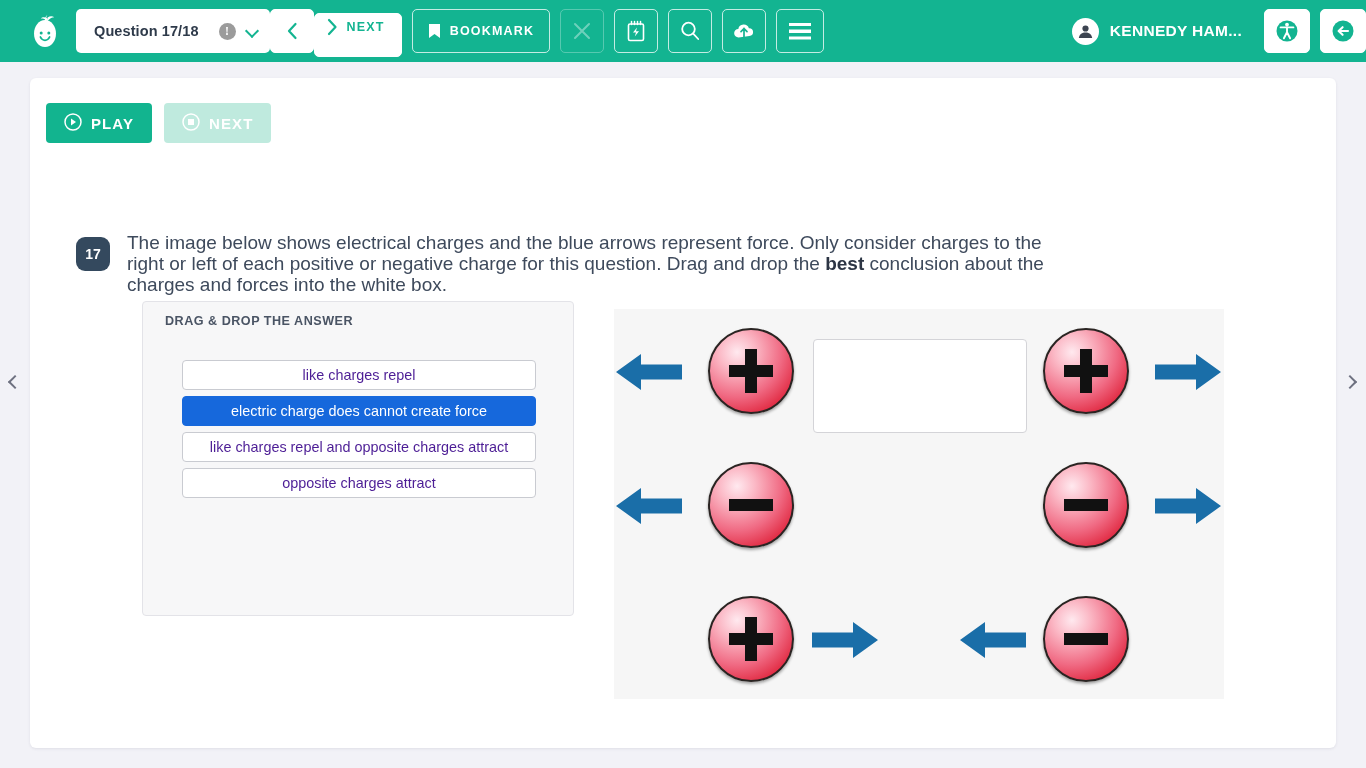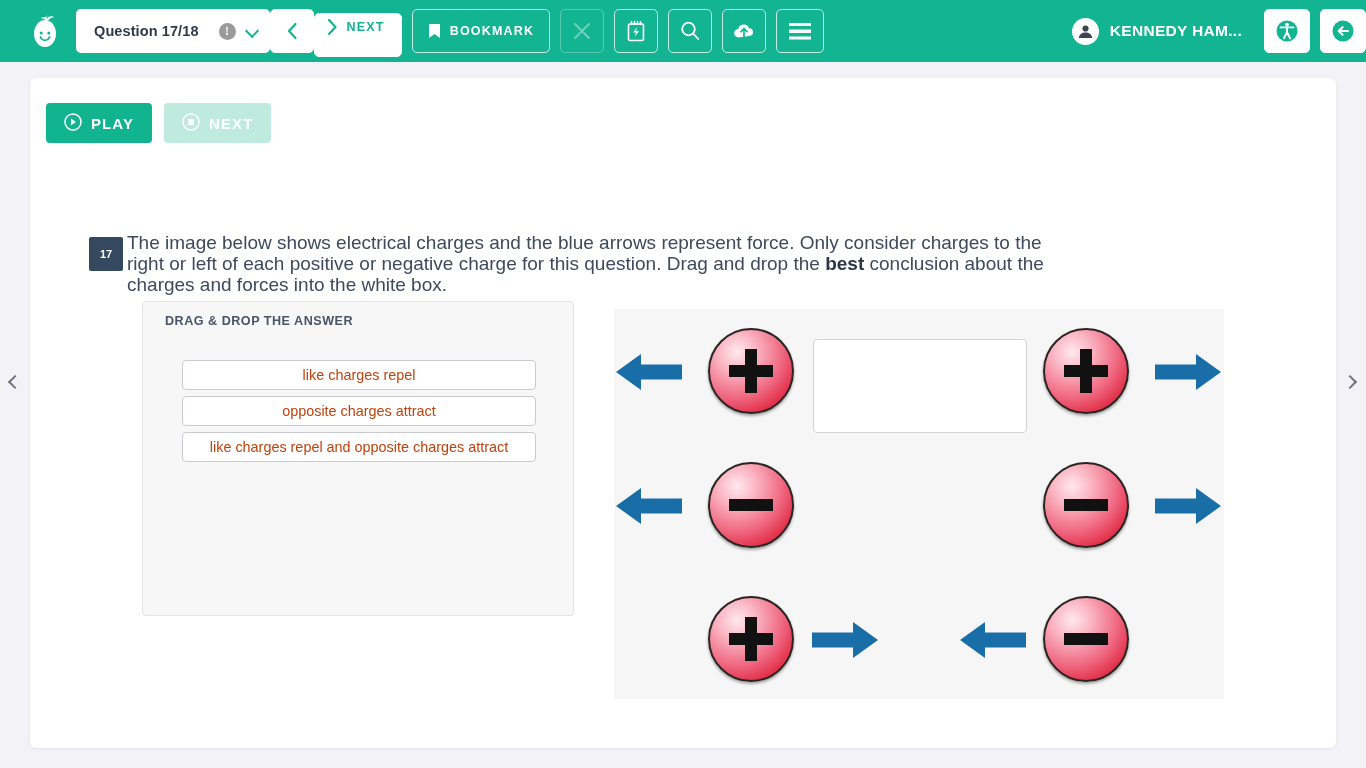--- a/index.html
+++ b/index.html
@@ -112,24 +112,24 @@
     height: 40px; border-radius: 4px;
     display: flex; align-items: center; gap: 9px;
     padding: 0 18px;
     font-size: 15px; font-weight: bold; letter-spacing: 1.1px;
   }
   .mbtn.play { background: #12b48f; color: #fff; }
   .mbtn.stop { background: #bfeade; color: #ffffff; }
 
   
   .qnum {
-    position: absolute; left: 59px; top: 159px;
-    width: 34px; height: 34px; border-radius: 2px;
+    position: absolute; left: 46px; top: 159px;
+    width: 34px; height: 34px; border-radius: 9px;
     background: #34495e; color: #fff;
-    font-size: 11px; font-weight: bold;
+    font-size: 14px; font-weight: bold;
     display: flex; align-items: center; justify-content: center;
   }
   .qtext {
     position: absolute; left: 97px; top: 154px; width: 930px;
     font-size: 19px; line-height: 21px; color: #3e4a5c;
   }
   .qtext b { font-weight: bold; color: #2c3544; }
 
   
   .dd-panel {
@@ -141,21 +141,21 @@
     position: absolute; left: 22px; top: 12px;
     font-size: 12.6px; font-weight: bold; letter-spacing: .5px;
     color: #4a5464;
   }
   .dd-options {
     position: absolute; left: 39px; top: 58px; width: 354px;
   }
   .dd-opt {
     height: 30px; margin-bottom: 6px;
     border: 1px solid #c9cbd1; border-radius: 4px;
-    background: #fff; color: #c2410c;
+    background: #fff; color: #4c1d95;
     font-size: 14.4px;
     display: flex; align-items: center; justify-content: center;
     white-space: nowrap;
   }
   .dd-opt.selected {
     background: #1668dc; border-color: #1668dc; color: #fff;
   }
   .dd-note {
     position: absolute; left: 22px; top: 212px;
     font-size: 14.4px; color: #3e4a5c;
@@ -359,22 +359,23 @@
   <div class="qnum">17</div>
 
   <div class="qtext">
     <span>The image below shows electrical charges and the blue arrows represent force. Only consider charges to the right or left of each positive or negative charge for this question. Drag and drop the </span><b>best</b><span> conclusion about the charges and forces into the white box.</span>
   </div>
 
   <div class="dd-panel">
     <div class="dd-title">DRAG &amp; DROP THE ANSWER</div>
     <div class="dd-options">
       <div class="dd-opt">like charges repel</div>
+      <div class="dd-opt selected">electric charge does cannot create force</div>
+      <div class="dd-opt">like charges repel and opposite charges attract</div>
       <div class="dd-opt">opposite charges attract</div>
-      <div class="dd-opt">like charges repel and opposite charges attract</div>
     </div>
   </div>
 
   <div class="diagram">
 
     <div class="arrow" style="left:0px; top:41px">
       <svg width="68" height="44" viewBox="0 0 68 44">
         <path d="M68 14.5H27V4L2 22l25 18V29.5h41z" fill="#1a6ea8"></path>
       </svg>
     </div>

